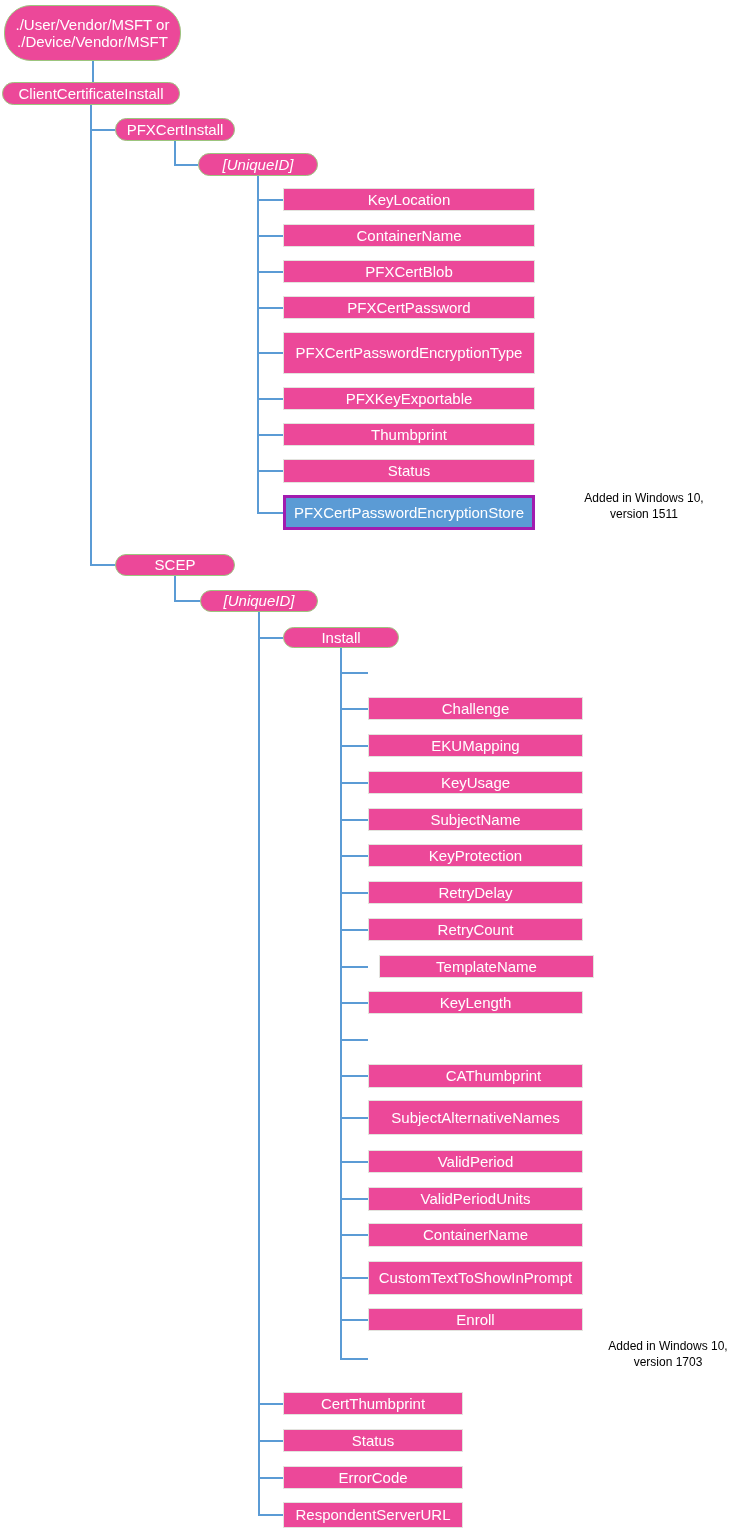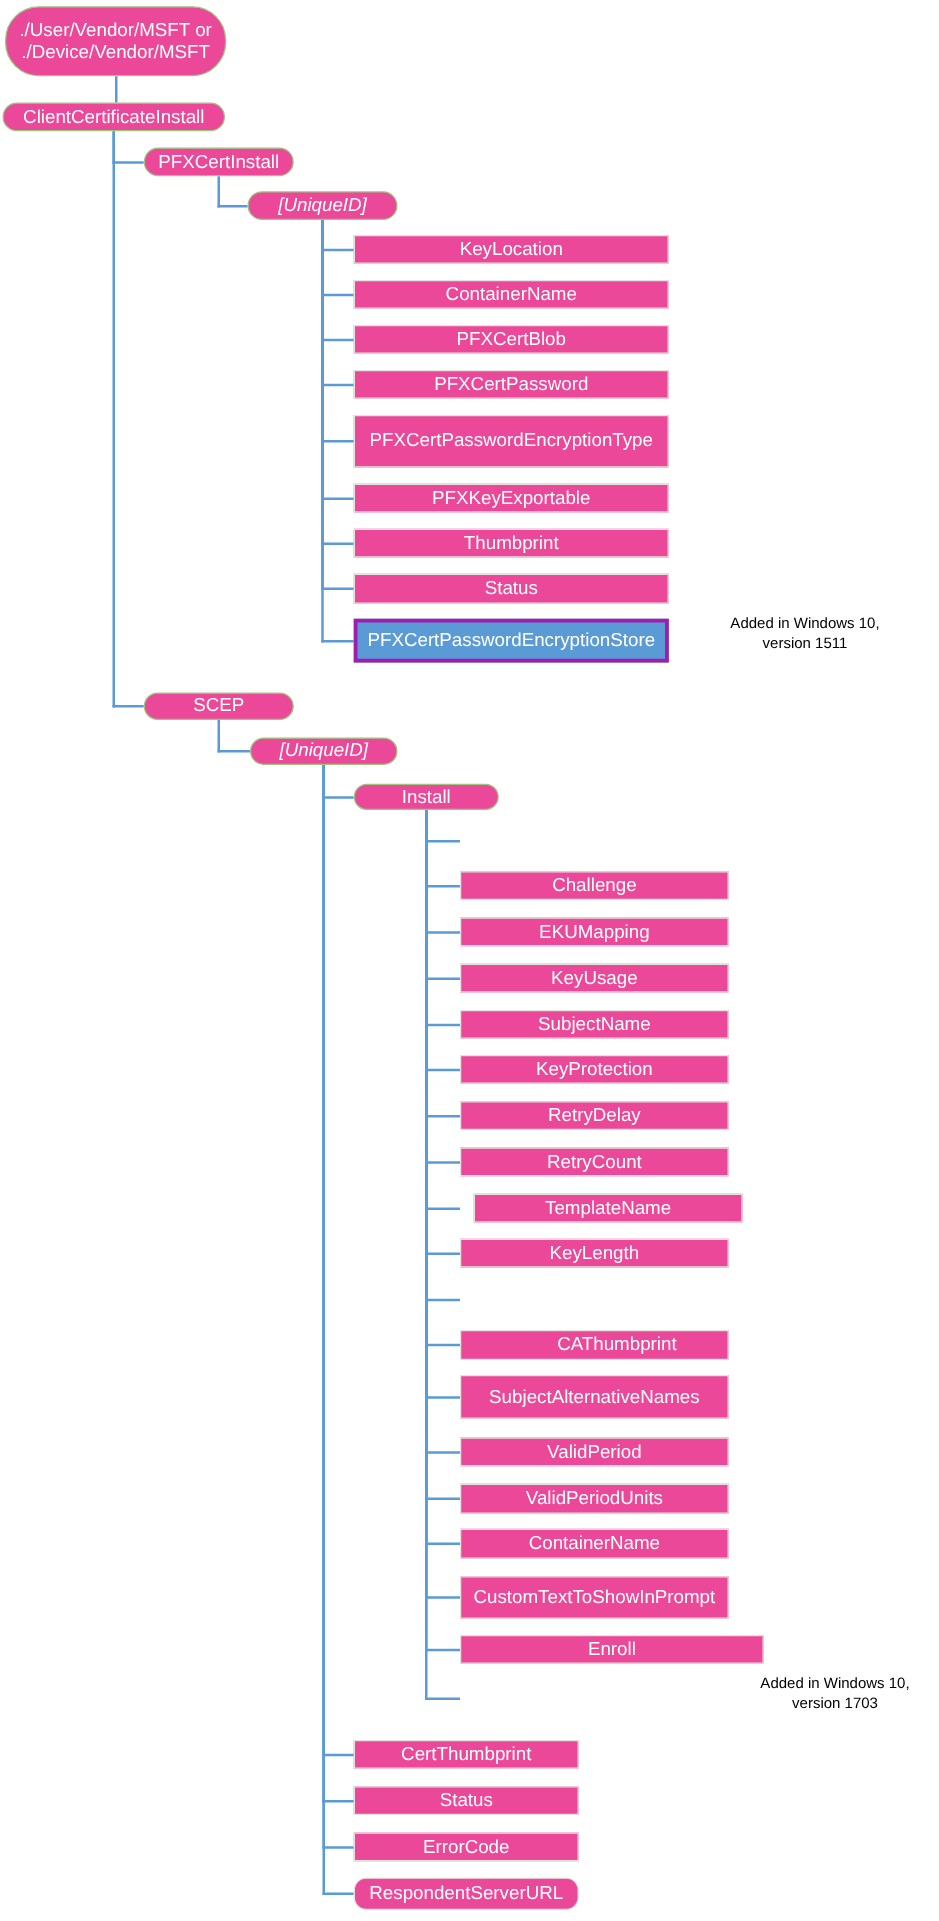--- a/index.html
+++ b/index.html
@@ -127,22 +127,22 @@
     <div class="node green" style="left: 368px; top: 881px; width: 215px; height: 23px;"><span class="lbl">RetryDelay</span></div>
     <div class="node green" style="left: 368px; top: 918px; width: 215px; height: 23px;"><span class="lbl">RetryCount</span></div>
     <div class="node green" style="left: 363px; top: 955px; width: 215px; height: 23px; margin-left: 16px;"><span class="lbl">TemplateName</span></div>
     <div class="node green" style="left: 368px; top: 991px; width: 215px; height: 23px;"><span class="lbl">KeyLength</span></div>
     <div class="node green" style="left: 368px; top: 1064px; width: 215px; height: 24px; padding-left: 40px;"><span class="lbl">CAThumbprint</span></div>
     <div class="node green" style="left: 368px; top: 1100px; width: 215px; height: 35px;"><span class="lbl">SubjectAlternativeNames</span></div>
     <div class="node green" style="left: 368px; top: 1150px; width: 215px; height: 23px;"><span class="lbl">ValidPeriod</span></div>
     <div class="node green" style="left: 368px; top: 1187px; width: 215px; height: 24px;"><span class="lbl">ValidPeriodUnits</span></div>
     <div class="node green" style="left: 368px; top: 1223px; width: 215px; height: 24px;"><span class="lbl">ContainerName</span></div>
     <div class="node green" style="left: 368px; top: 1261px; width: 215px; height: 34px;"><span class="lbl">CustomTextToShowInPrompt</span></div>
-    <div class="node green" style="left: 368px; top: 1308px; width: 243px; height: 23px;"><span class="lbl">Enroll</span></div>
+    <div class="node green" style="left: 368px; top: 1308px; width: 215px; height: 23px;"><span class="lbl">Enroll</span></div>
     <div class="node green" style="left: 283px; top: 1392px; width: 180px; height: 23px;"><span class="lbl">CertThumbprint</span></div>
     <div class="node green" style="left: 283px; top: 1429px; width: 180px; height: 23px;"><span class="lbl">Status</span></div>
     <div class="node green" style="left: 283px; top: 1466px; width: 180px; height: 23px;"><span class="lbl">ErrorCode</span></div>
-    <div class="node green" style="left: 283px; top: 1502px; width: 180px; height: 26px; border-radius: 10px;"><span class="lbl">RespondentServerURL</span></div>
+    <div class="node green" style="left: 283px; top: 1502px; width: 180px; height: 26px;"><span class="lbl">RespondentServerURL</span></div>
     <div class="annotation" style="left: 556px; top: 491px; width: 176px;">Added in Windows 10,
 version 1511</div>
     <div class="annotation" style="left: 580px; top: 1339px; width: 176px;">Added in Windows 10,
 version 1703</div>
   </div>
 
 </body></html>

